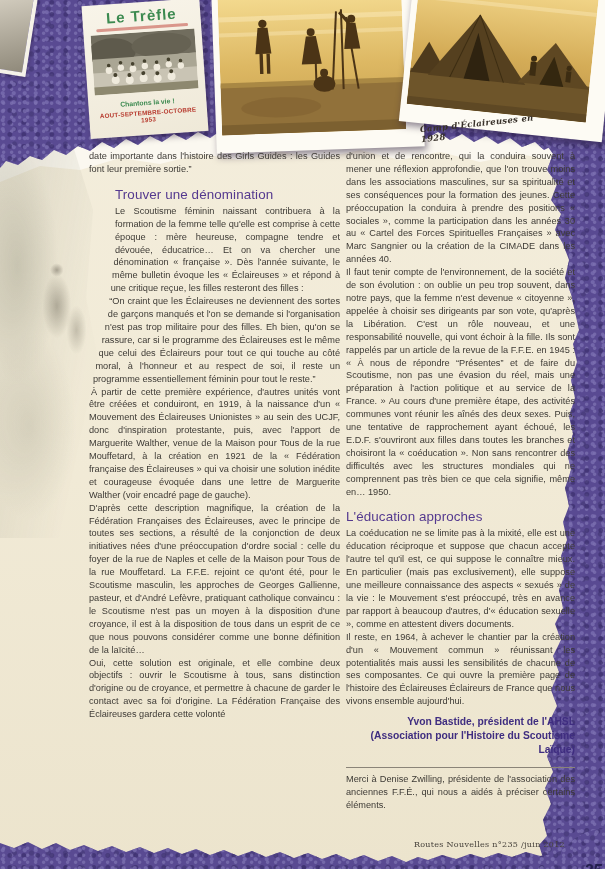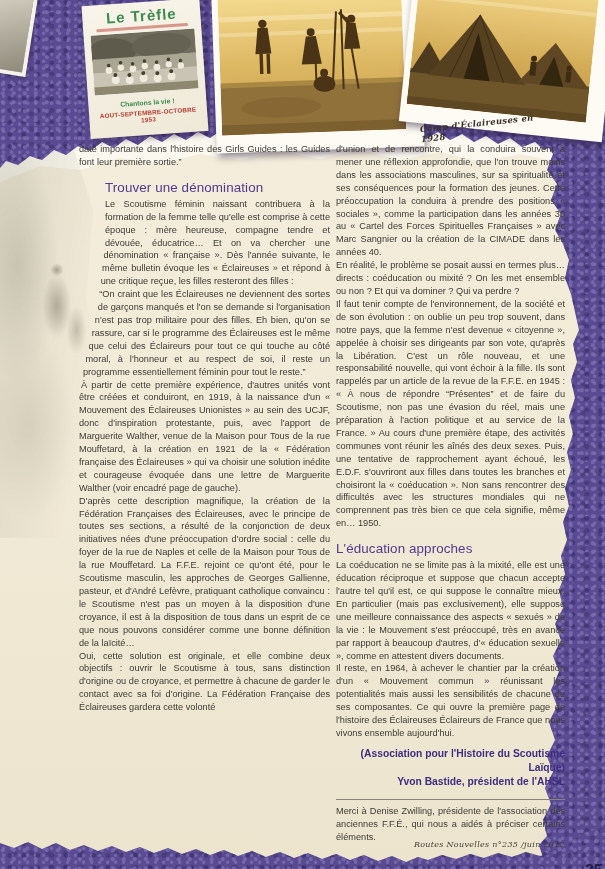--- a/index.html
+++ b/index.html
@@ -62,34 +62,34 @@
     background:
       radial-gradient(ellipse 20px 45px at 58% 42%, rgba(80,75,60,.65), transparent 72%),
       radial-gradient(ellipse 14px 34px at 78% 48%, rgba(95,90,75,.5), transparent 72%),
       radial-gradient(ellipse 9px 9px at 58% 33%, rgba(70,64,52,.7), transparent 75%),
       radial-gradient(ellipse 52px 150px at 18% 32%, rgba(138,138,118,.55), transparent 78%),
       radial-gradient(ellipse 60px 120px at 30% 72%, rgba(150,148,128,.4), transparent 78%),
       linear-gradient(100deg, rgba(165,162,142,.5), rgba(222,218,200,.12) 75%);
     clip-path:polygon(0 0,72% 0,95% 18%,88% 40%,100% 55%,82% 75%,60% 100%,0 100%);
   }
   
-  .col{position:absolute;top:143px;z-index:5;}
+  .col{position:absolute;top:150px;z-index:5;margin-left:10px;}
   .col-left{left:79px;width:251px;}
   .col-right{left:336px;width:229px;}
   .col p{font-size:9.2px;line-height:12.9px;color:#3d3a35;text-align:justify;margin:0;}
   .col h2{font-size:13.4px;font-weight:normal;color:#54398f;margin:11px 0 3px;letter-spacing:.1px;}
   .gap{margin-top:12px;}
   .wrap-spacer{float:left;width:26px;height:222px;shape-outside:polygon(0 0,100% 0,100% 30%,72% 60%,20% 85%,0 100%);}
   .sig{text-align:right;color:#3f2d80;font-weight:bold;font-size:10.3px;line-height:14px;margin-top:7px;}
   .divider{border:0;border-top:1px solid #8a8478;margin:10px 0 5px;}
   .footnote{font-size:7.8px;line-height:10.6px;color:#4c4840;text-align:justify;}
   
   .footer-issue{
     position:absolute;right:40px;top:840px;z-index:6;
-    font-family:"DejaVu Serif",serif;font-style:italic;font-size:8px;color:#45403a;letter-spacing:.3px;
+    font-family:"DejaVu Serif",serif;font-size:8px;color:#45403a;letter-spacing:.3px;
   }
   .page-num{position:absolute;right:3px;top:862px;z-index:6;font-size:16px;font-weight:bold;font-style:italic;color:#241f4e;}
 </style>
 </head>
 <body>
 
 <div class="page">
 
   <div class="torn-sheet"></div>
   <div class="torn-top purple"></div>
@@ -222,28 +222,27 @@
     <h2>Trouver une dénomination</h2>
     <p>Le Scoutisme féminin naissant contribuera à la formation de la femme telle qu'elle est comprise à cette époque : mère heureuse, compagne tendre et dévouée, éducatrice… Et on va chercher une dénomination « française ». Dès l'année suivante, le même bulletin évoque les « Éclaireuses » et répond à une critique reçue, les filles resteront des filles :</p>
     <p>“On craint que les Éclaireuses ne deviennent des sortes de garçons manqués et l'on se demande si l'organisation n'est pas trop militaire pour des filles. Eh bien, qu'on se rassure, car si le programme des Éclaireuses est le même que celui des Éclaireurs pour tout ce qui touche au côté moral, à l'honneur et au respect de soi, il reste un programme essentiellement féminin pour tout le reste.”</p>
     <p>À partir de cette première expérience, d'autres unités vont être créées et conduiront, en 1919, à la naissance d'un « Mouvement des Éclaireuses Unionistes » au sein des UCJF, donc d'inspiration protestante, puis, avec l'apport de Marguerite Walther, venue de la Maison pour Tous de la rue Mouffetard, à la création en 1921 de la « Fédération française des Éclaireuses » qui va choisir une solution inédite et courageuse évoquée dans une lettre de Marguerite Walther (voir encadré page de gauche).</p>
     <p>D'après cette description magnifique, la création de la Fédération Françaises des Éclaireuses, avec le principe de toutes ses sections, a résulté de la conjonction de deux initiatives nées d'une préoccupation d'ordre social : celle du foyer de la rue de Naples et celle de la Maison pour Tous de la rue Mouffetard. La F.F.E. rejoint ce qu'ont été, pour le Scoutisme masculin, les approches de Georges Gallienne, pasteur, et d'André Lefèvre, pratiquant catholique convaincu : le Scoutisme n'est pas un moyen à la disposition d'une croyance, il est à la disposition de tous dans un esprit de ce que nous pouvons considérer comme une bonne définition de la laïcité…</p>
     <p>Oui, cette solution est originale, et elle combine deux objectifs : ouvrir le Scoutisme à tous, sans distinction d'origine ou de croyance, et permettre à chacune de garder le contact avec sa foi d'origine. La Fédération Française des Éclaireuses gardera cette volonté</p>
   </div>
 
   <div class="col col-right">
     <p>d'union et de rencontre, qui la conduira souvent à mener une réflexion approfondie, que l'on trouve moins dans les associations masculines, sur sa spiritualité et ses conséquences pour la formation des jeunes. Cette préoccupation la conduira à prendre des positions « sociales », comme la participation dans les années 30 au « Cartel des Forces Spirituelles Françaises » avec Marc Sangnier ou la création de la CIMADE dans les années 40.</p>
-    <p>En réalité, le problème se posait aussi en termes plus… directs : coéducation ou mixité ? On les met ensemble ou non ? Et qui va dominer ? Qui va perdre ?</p>
     <p>Il faut tenir compte de l'environnement, de la société et de son évolution : on oublie un peu trop souvent, dans notre pays, que la femme n'est devenue « citoyenne », appelée à choisir ses dirigeants par son vote, qu'après la Libération. C'est un rôle nouveau, et une responsabilité nouvelle, qui vont échoir à la fille. Ils sont rappelés par un article de la revue de la F.F.E. en 1945 : « À nous de répondre “Présentes” et de faire du Scoutisme, non pas une évasion du réel, mais une préparation à l'action politique et au service de la France. » Au cours d'une première étape, des activités communes vont réunir les aînés des deux sexes. Puis, une tentative de rapprochement ayant échoué, les E.D.F. s'ouvriront aux filles dans toutes les branches et choisiront la « coéducation ». Non sans rencontrer des difficultés avec les structures mondiales qui ne comprennent pas très bien ce que cela signifie, même en… 1950.</p>
     <h2>L'éducation approches</h2>
     <p>La coéducation ne se limite pas à la mixité, elle est une éducation réciproque et suppose que chacun accepte l'autre tel qu'il est, ce qui suppose le connaître mieux. En particulier (mais pas exclusivement), elle suppose une meilleure connaissance des aspects « sexués » de la vie : le Mouvement s'est préoccupé, très en avance par rapport à beaucoup d'autres, d'« éducation sexuelle », comme en attestent divers documents.</p>
     <p class="gap">Il reste, en 1964, à achever le chantier par la création d'un « Mouvement commun » réunissant les potentialités mais aussi les sensibilités de chacune de ses composantes. Ce qui ouvre la première page de l'histoire des Éclaireuses Éclaireurs de France que nous vivons ensemble aujourd'hui.</p>
     <div class="sig">
+      <div>Yvon Bastide, président de l'AHSL</div>
       <div>(Association pour l'Histoire du Scoutisme Laïque)</div>
-      <div>Yvon Bastide, président de l'AHSL</div>
     </div>
     <hr class="divider">
     <p class="footnote">Merci à Denise Zwilling, présidente de l'association des anciennes F.F.É., qui nous a aidés à préciser certains éléments.</p>
   </div>
 
   <div class="footer-issue">Routes Nouvelles n°235 /juin 2012</div>
   <div class="page-num">25</div>
 
 </div>
 

